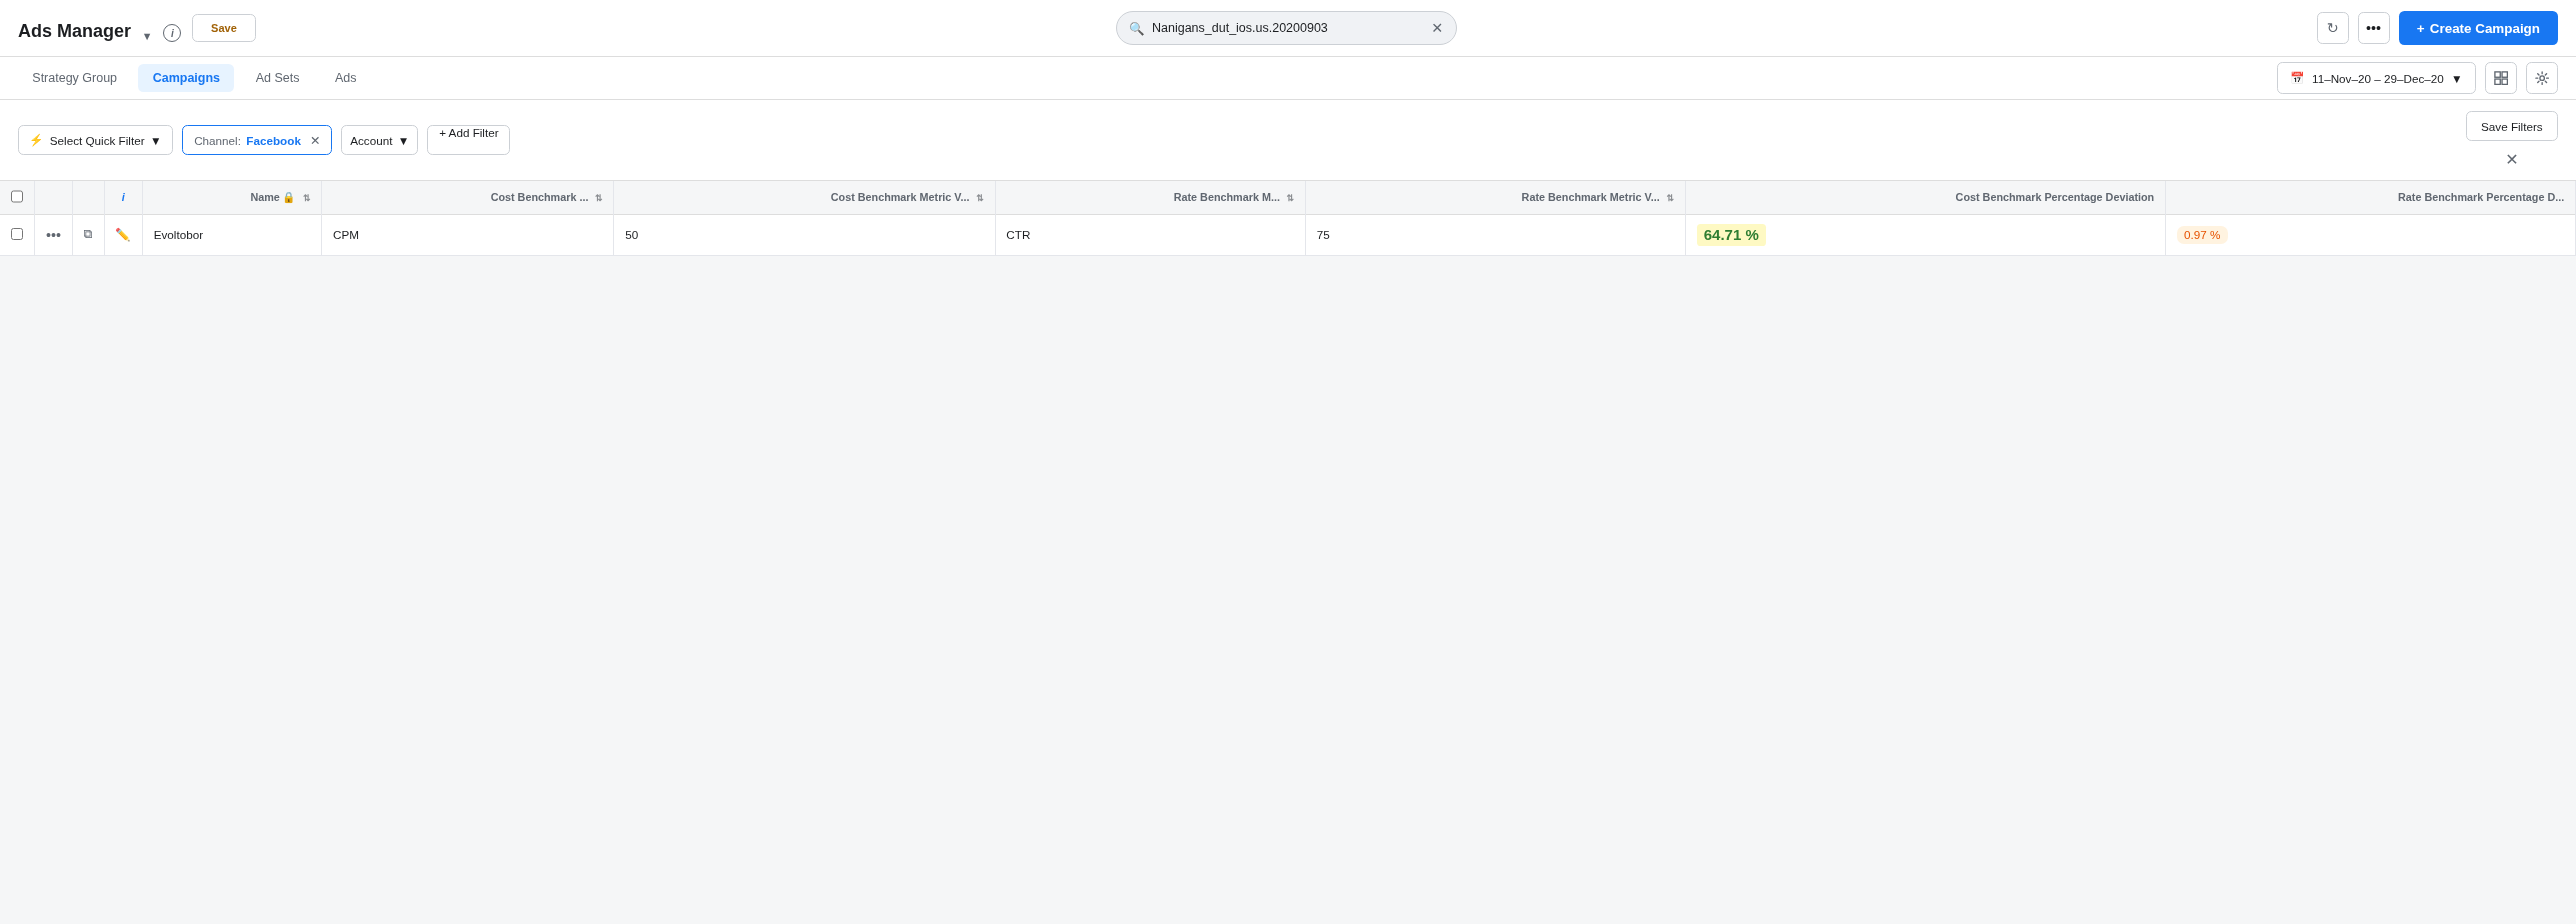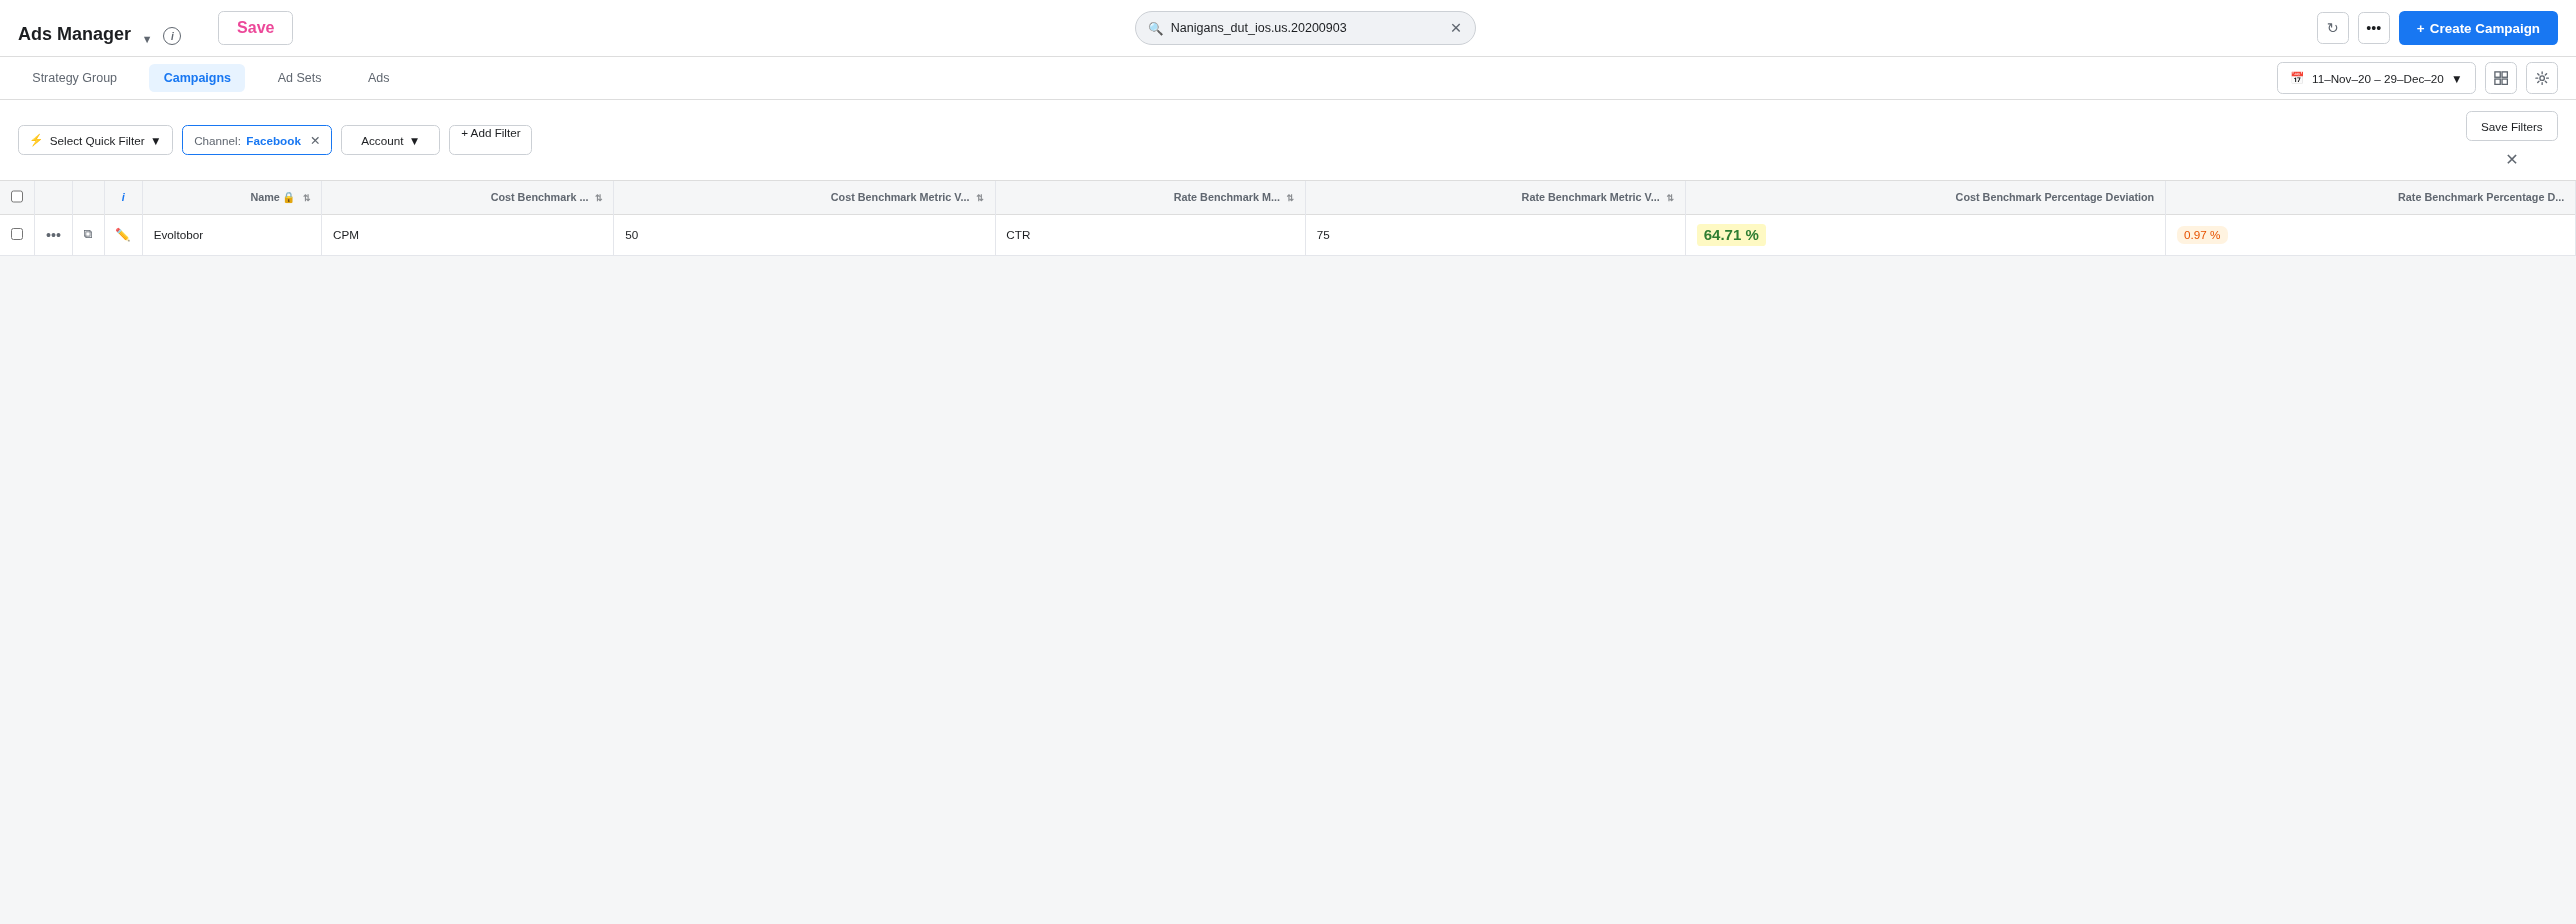--- a/index.html
+++ b/index.html
@@ -8,42 +8,42 @@
     
     .top-bar {
       display: flex; align-items: center; justify-content: space-between;
       background: #fff; padding: 0 18px; height: 57px;
       border-bottom: 0.9px solid #ddd;
     }
     .top-bar-left { display: flex; align-items: flex-end; gap: 10.8px; }
     .app-title { font-size: 18px; font-weight: 700; color: #1c1e21; }
     .chevron-down { font-size: 10.8px; color: #606770; cursor: pointer; }
     .info-icon { width: 18px; height: 18px; border-radius: 50%; border: 1.8px solid #606770; display: flex; align-items: center; justify-content: center; font-size: 10px; color: #606770; cursor: pointer; font-style: italic; font-weight: bold; }
-    .save-btn { padding: 7.2px 18px; border: 0.9px solid #ccd0d5; border-radius: 5.4px; background: #fff; font-size: 16px; font-weight: 600; cursor: pointer; color: #ec4899; margin-left: 26px; }
+    .save-btn { padding: 7.2px 18px; border: 0.9px solid #ccd0d5; border-radius: 5.4px; background: #fff; font-size: 11px; font-weight: 600; cursor: pointer; color: #a16207; }
 
     .search-bar {
       display: flex; align-items: center; background: #f0f2f5; border-radius: 18px;
       padding: 0 12.5px; width: 341px; height: 34px; border: 0.9px solid #ccd0d5;
     }
     .search-icon { color: #606770; margin-right: 7.2px; font-size: 12.5px; }
     .search-input { border: none; background: transparent; outline: none; flex: 1; font-size: 12.5px; color: #1c1e21; }
     .clear-icon { color: #606770; cursor: pointer; font-size: 14.3px; }
 
     .top-bar-right { display: flex; align-items: center; gap: 9px; }
     .refresh-btn { width: 32px; height: 32px; border: 0.9px solid #ccd0d5; border-radius: 5.4px; background: #fff; display: flex; align-items: center; justify-content: center; cursor: pointer; font-size: 14.3px; color: #606770; }
     .more-btn { width: 32px; height: 32px; border: 0.9px solid #ccd0d5; border-radius: 5.4px; background: #fff; display: flex; align-items: center; justify-content: center; cursor: pointer; font-size: 14.3px; color: #1c1e21; }
     .create-btn { display: flex; align-items: center; gap: 5.4px; padding: 0 18px; height: 34px; background: #1877f2; color: #fff; border: none; border-radius: 5.4px; font-size: 13.4px; font-weight: 600; cursor: pointer; }
 
     
     .nav-tabs {
       display: flex; align-items: center; background: #fff;
       padding: 0 18px; border-bottom: 0.9px solid #ddd; height: 43px;
       justify-content: space-between;
     }
-    .nav-tabs-left { display: flex; gap: 18px; }
+    .nav-tabs-left { display: flex; gap: 7px; }
     .tab { padding: 7.2px 14.3px; border-radius: 5.4px; cursor: pointer; font-size: 12.5px; font-weight: 500; color: #606770; background: transparent; border: none; }
     .tab.active { background: #e7f3ff; color: #1877f2; font-weight: 600; }
 
     .nav-tabs-right { display: flex; align-items: center; gap: 9px; }
     .date-picker { display: flex; align-items: center; gap: 7.2px; padding: 0 12.5px; height: 32px; border: 0.9px solid #ccd0d5; border-radius: 5.4px; background: #fff; cursor: pointer; font-size: 11.7px; color: #1c1e21; }
     .calendar-icon { color: #606770; }
     .view-btn { width: 32px; height: 32px; border: 0.9px solid #ccd0d5; border-radius: 5.4px; background: #fff; display: flex; align-items: center; justify-content: center; cursor: pointer; color: #606770; }
     .settings-btn { width: 32px; height: 32px; border: 0.9px solid #ccd0d5; border-radius: 5.4px; background: #fff; display: flex; align-items: center; justify-content: center; cursor: pointer; color: #606770; }
 
     
@@ -51,21 +51,21 @@
       display: flex; align-items: center; gap: 9px; padding: 10.8px 18px;
       background: #fff; border-bottom: 0.9px solid #ddd;
       justify-content: space-between;
     }
     .filter-bar-left { display: flex; align-items: center; gap: 9px; }
     .quick-filter-btn { display: flex; align-items: center; gap: 5.4px; padding: 0 10.8px; height: 30.5px; border: 0.9px solid #ccd0d5; border-radius: 5.4px; background: #fff; cursor: pointer; font-size: 11.7px; color: #1c1e21; }
     .channel-filter { display: flex; align-items: center; gap: 5.4px; padding: 0 10.8px; height: 30.5px; border: 1.8px solid #1877f2; border-radius: 5.4px; background: #fff; cursor: pointer; font-size: 11.7px; }
     .channel-label { color: #606770; font-weight: 500; }
     .channel-value { color: #1877f2; font-weight: 600; }
     .clear-filter { color: #606770; cursor: pointer; font-size: 12.5px; margin-left: 3.6px; }
-    .account-filter { display: flex; align-items: center; gap: 5.4px; padding: 0 19px; height: 30.5px; border: 0.9px solid #ccd0d5; border-radius: 5.4px; background: #fff; cursor: pointer; font-size: 11.7px; color: #1c1e21; }
+    .account-filter { display: flex; align-items: center; gap: 5.4px; padding: 0 8px; height: 30.5px; border: 0.9px solid #ccd0d5; border-radius: 5.4px; background: #fff; cursor: pointer; font-size: 11.7px; color: #1c1e21; }
     .add-filter-btn { display: flex; align-items: flex-start; gap: 5.4px; padding: 0 10.8px; height: 30.5px; border: 0.9px solid #ccd0d5; border-radius: 5.4px; background: #fff; cursor: pointer; font-size: 11.7px; color: #1c1e21; }
 
     .filter-bar-right { display: flex; align-items: center; gap: 9px; flex-direction: column; }
     .save-filters-btn { padding: 0 14.3px; height: 30.5px; border: 0.9px solid #ccd0d5; border-radius: 5.4px; background: #fff; cursor: pointer; font-size: 11.7px; color: #1c1e21; font-weight: 500; }
     .close-filters { color: #606770; cursor: pointer; font-size: 16px; }
 
     
     .table-container { background: #fff; overflow-x: auto; }
     table { width: 100%; border-collapse: collapse; min-width: 1076px; }
     thead tr { background: #f5f6f7; border-bottom: 0.9px solid #ddd; }

